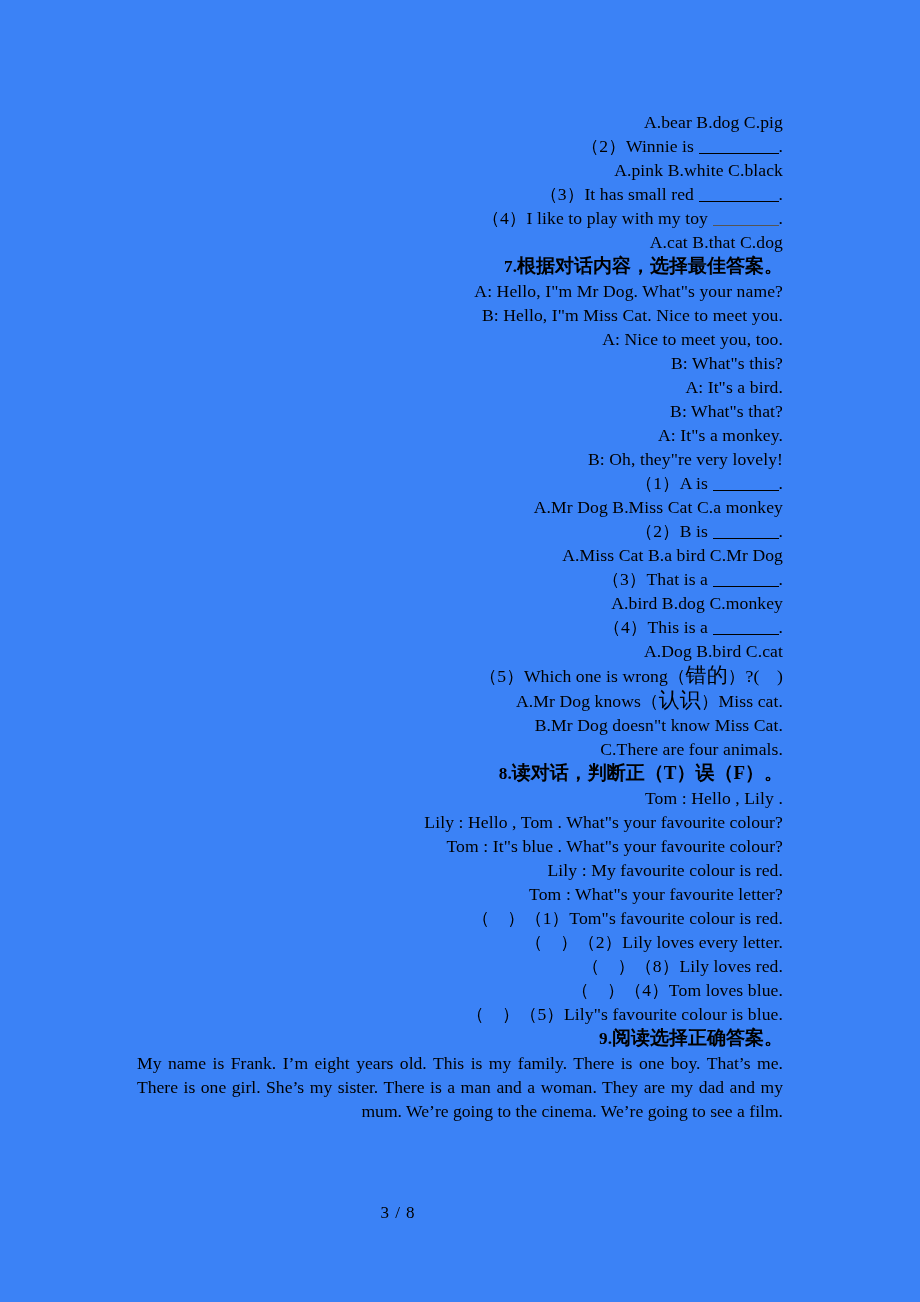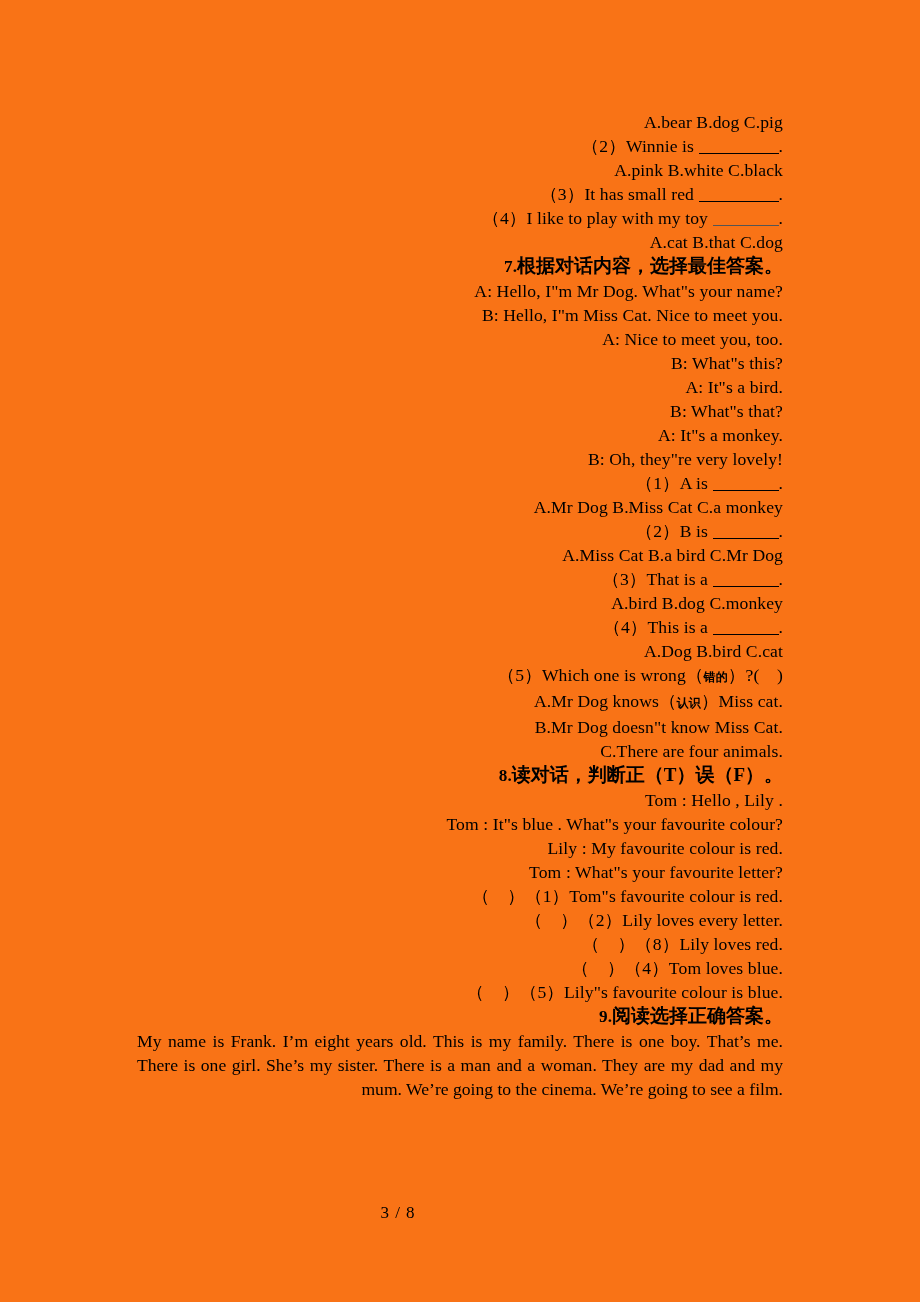--- a/index.html
+++ b/index.html
@@ -4,21 +4,21 @@
 <style>
   html, body {
     margin: 0;
     padding: 0;
     background: #ffffff;
   }
   .page {
     position: relative;
     width: 920px;
     height: 1302px;
-    background: #f97316;
+    background: #3b82f6;
     overflow: hidden;
     font-family: "Liberation Serif", "DejaVu Serif", serif;
     color: #000000;
   }
   .content {
     position: absolute;
     left: 137px;
     top: 110px;
     width: 646px;
   }
@@ -37,22 +37,21 @@
     white-space: nowrap;
     font-family: "Liberation Serif", "DejaVu Serif", serif;
   }
   .heading .cn {
     font-family: Liberation Serif, serif;
     font-weight: bold;
     font-size: 19px;
   }
   .cn-inline {
     font-family: "DejaVu Sans", "Liberation Sans", sans-serif;
-    font-size: 12px;
-    font-weight: bold;
+    font-size: 21px;
   }
   .para {
     text-align: justify;
     text-align-last: right;
     font-size: 17.6px;
     line-height: 24px;
     margin: 0;
   }
   .blank-s {
     display: inline-block;
@@ -127,20 +126,21 @@
     <div class="line">A.Dog   B.bird   C.cat</div>
 
     <div class="line"><span>（5）Which one is wrong（</span><span class="cn-inline">错的</span><span>）?(　)</span></div>
     <div class="line"><span>A.Mr Dog knows（</span><span class="cn-inline">认识</span><span>）Miss cat.</span></div>
     <div class="line">B.Mr Dog doesn"t know Miss Cat.</div>
     <div class="line">C.There are four animals.</div>
 
     <div class="heading"><span>8.</span><span class="cn">读对话，判断正（T）误（F）。</span></div>
 
     <div class="line">Tom : Hello , Lily .</div>
+    <div class="line">Lily : Hello , Tom . What"s your favourite colour?</div>
     <div class="line">Tom : It"s blue . What"s your favourite colour?</div>
     <div class="line">Lily : My favourite colour is red.</div>
     <div class="line">Tom : What"s your favourite letter?</div>
 
     <div class="line">（　）（1）Tom"s favourite colour is red.</div>
     <div class="line">（　）（2）Lily loves every letter.</div>
     <div class="line">（　）（8）Lily loves red.</div>
     <div class="line">（　）（4）Tom loves blue.</div>
     <div class="line">（　）（5）Lily"s favourite colour is blue.</div>
 

